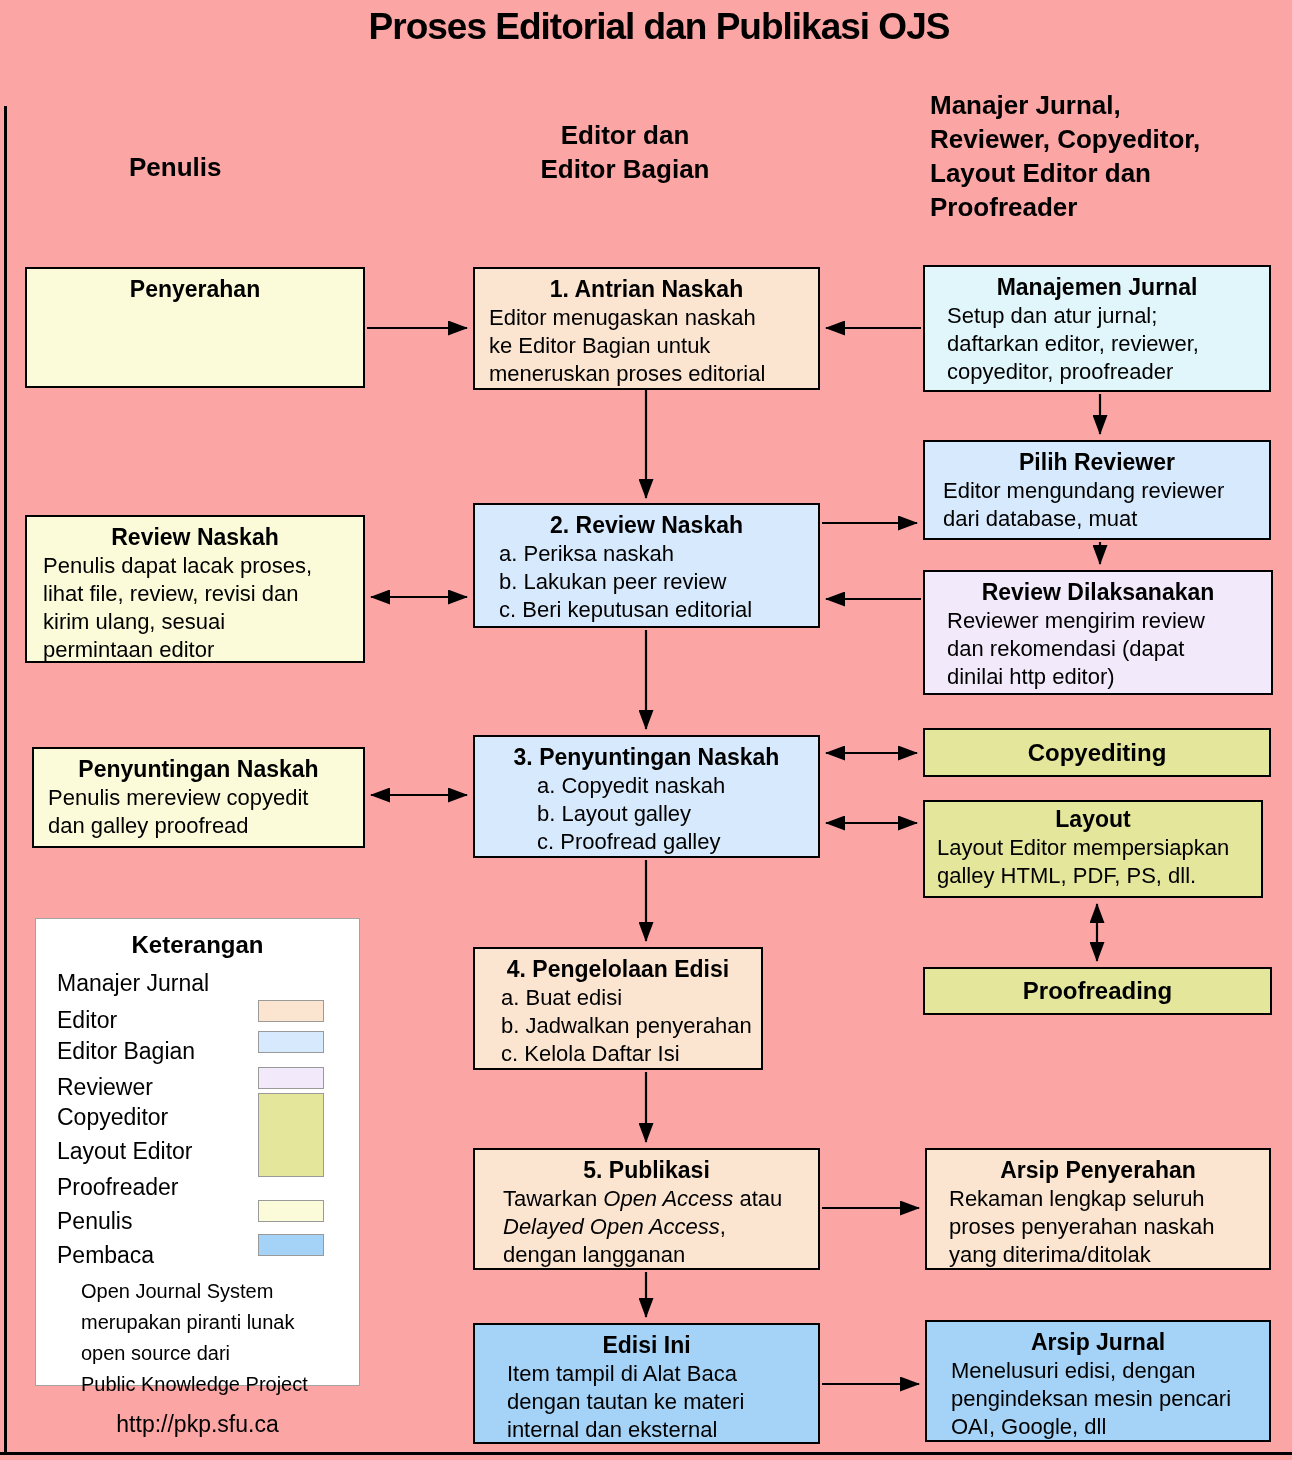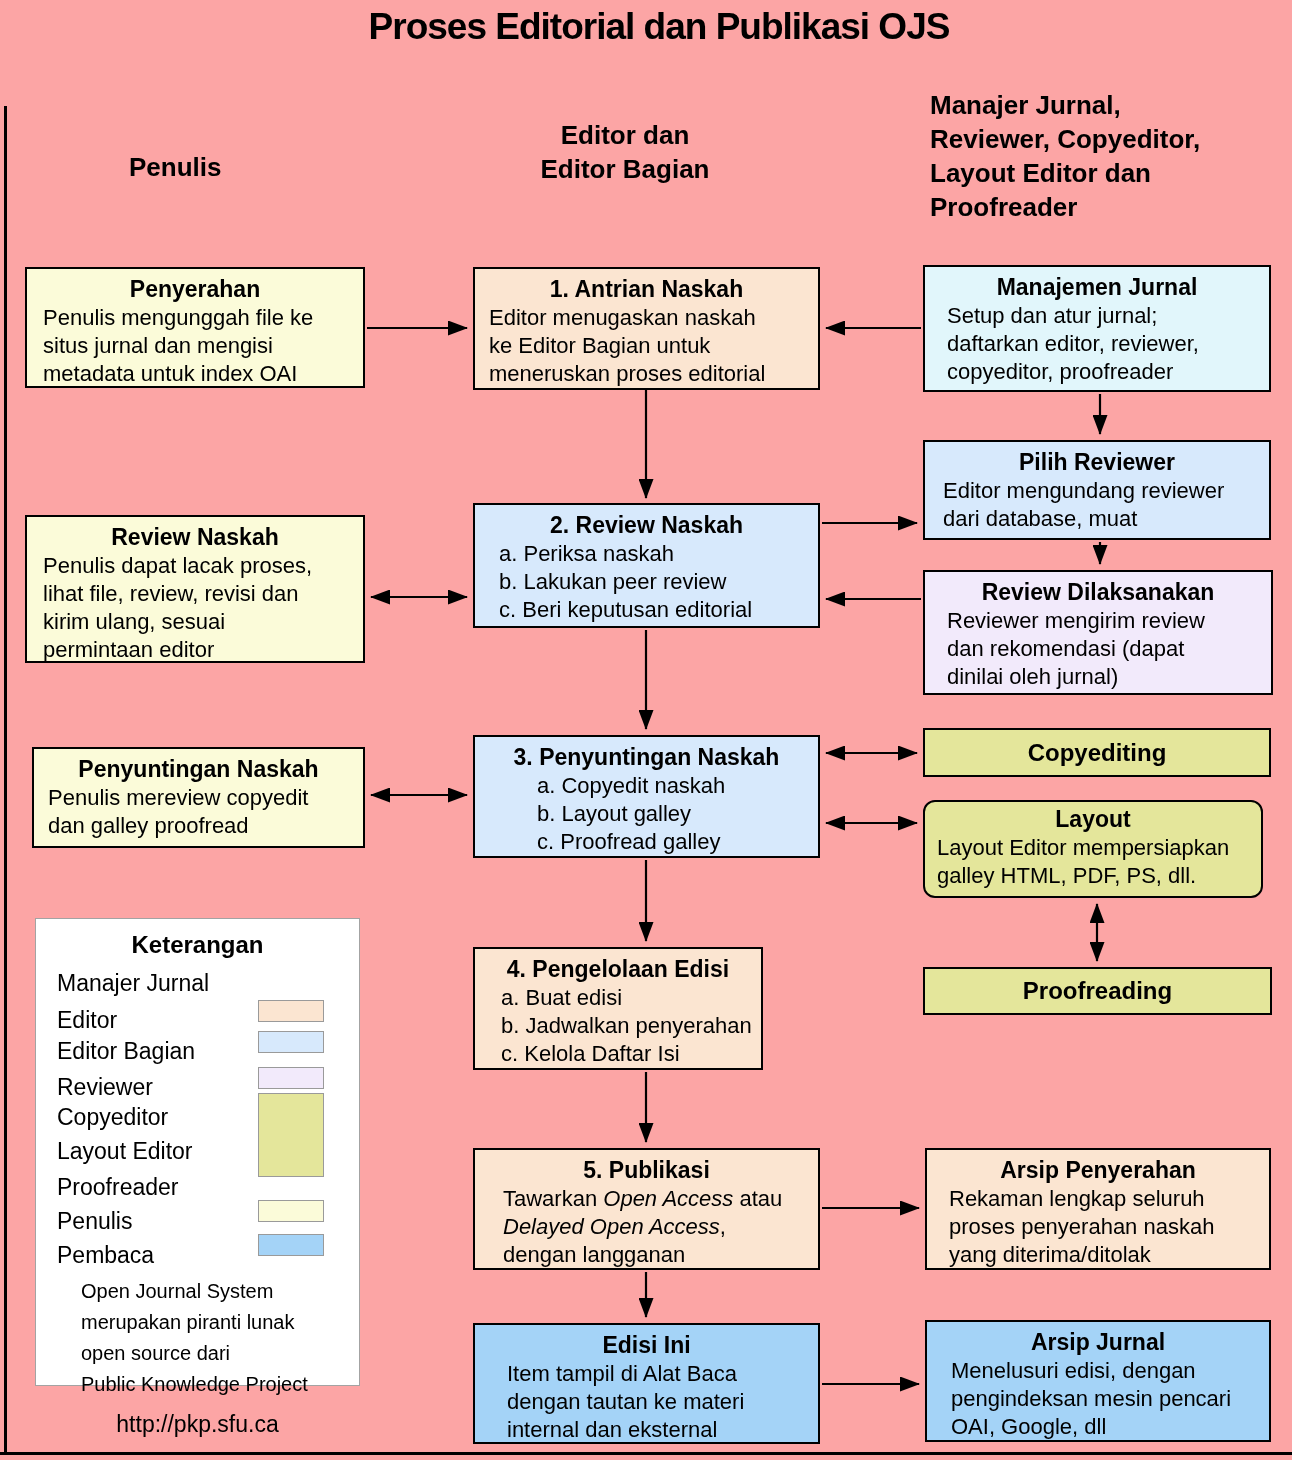--- a/index.html
+++ b/index.html
@@ -68,23 +68,20 @@
     <line x1="1097" y1="904" x2="1097" y2="961" marker-start="url(#ah)" marker-end="url(#ah)"></line>
     <line x1="646" y1="860" x2="646" y2="941" marker-end="url(#ah)"></line>
     <line x1="646" y1="1072" x2="646" y2="1142" marker-end="url(#ah)"></line>
     <line x1="822" y1="1208" x2="919" y2="1208" marker-end="url(#ah)"></line>
     <line x1="646" y1="1272" x2="646" y2="1317" marker-end="url(#ah)"></line>
     <line x1="822" y1="1384" x2="919" y2="1384" marker-end="url(#ah)"></line>
   </svg>
 
   <div class="box" style="left: 25px; top: 267px; width: 340px; height: 121px; background-color: rgb(251, 251, 217);">
     <div class="box-title">Penyerahan</div>
-    <div class="box-body" style="padding-left:16px;">Penulis mengunggah file ke
-situs jurnal dan mengisi
-metadata untuk index OAI</div>
   </div>
 
   <div class="box" style="left: 473px; top: 267px; width: 347px; height: 123px; background-color: rgb(251, 229, 209);">
     <div class="box-title">1. Antrian Naskah</div>
     <div class="box-body" style="padding-left:14px;">Editor menugaskan naskah
 ke Editor Bagian untuk
 meneruskan proses editorial</div>
   </div>
 
   <div class="box" style="left: 923px; top: 265px; width: 348px; height: 127px; background-color: rgb(225, 246, 251);">
@@ -112,41 +109,41 @@
   <div class="box" style="left: 923px; top: 440px; width: 348px; height: 100px; background-color: rgb(215, 233, 252);">
     <div class="box-title">Pilih Reviewer</div>
     <div class="box-body" style="padding-left:18px;">Editor mengundang reviewer
 dari database, muat</div>
   </div>
 
   <div class="box" style="left: 923px; top: 570px; width: 350px; height: 125px; background-color: rgb(242, 234, 251);">
     <div class="box-title">Review Dilaksanakan</div>
     <div class="box-body" style="padding-left:22px;">Reviewer mengirim review
 dan rekomendasi (dapat
-dinilai oleh jurnal)</div>
+dinilai http editor)</div>
   </div>
 
   <div class="box" style="left: 32px; top: 747px; width: 333px; height: 101px; background-color: rgb(251, 251, 217);">
     <div class="box-title">Penyuntingan Naskah</div>
     <div class="box-body" style="padding-left:14px;">Penulis mereview copyedit
 dan galley proofread</div>
   </div>
 
   <div class="box" style="left: 473px; top: 735px; width: 347px; height: 123px; background-color: rgb(215, 233, 252);">
     <div class="box-title">3. Penyuntingan Naskah</div>
     <div class="box-body" style="padding-left:62px;">a. Copyedit naskah
 b. Layout galley
 c. Proofread galley</div>
   </div>
 
   <div class="box only-title" style="left: 923px; top: 728px; width: 348px; height: 49px; background-color: rgb(228, 230, 155);">
     <div class="box-title">Copyediting</div>
   </div>
 
-  <div class="box" style="left: 923px; top: 800px; width: 340px; height: 98px; padding-top: 2px; background-color: rgb(228, 230, 155); border-radius: 12px;">
+  <div class="box" style="left: 923px; top: 800px; width: 340px; height: 98px; padding-top: 2px; background-color: rgb(228, 230, 155);">
     <div class="box-title">Layout</div>
     <div class="box-body" style="padding-left:12px;">Layout Editor mempersiapkan
 galley HTML, PDF, PS, dll.</div>
   </div>
 
   <div class="box only-title" style="left: 923px; top: 967px; width: 349px; height: 48px; background-color: rgb(228, 230, 155);">
     <div class="box-title">Proofreading</div>
   </div>
 
   <div class="box" style="left: 473px; top: 947px; width: 290px; height: 123px; background-color: rgb(251, 229, 209);">

